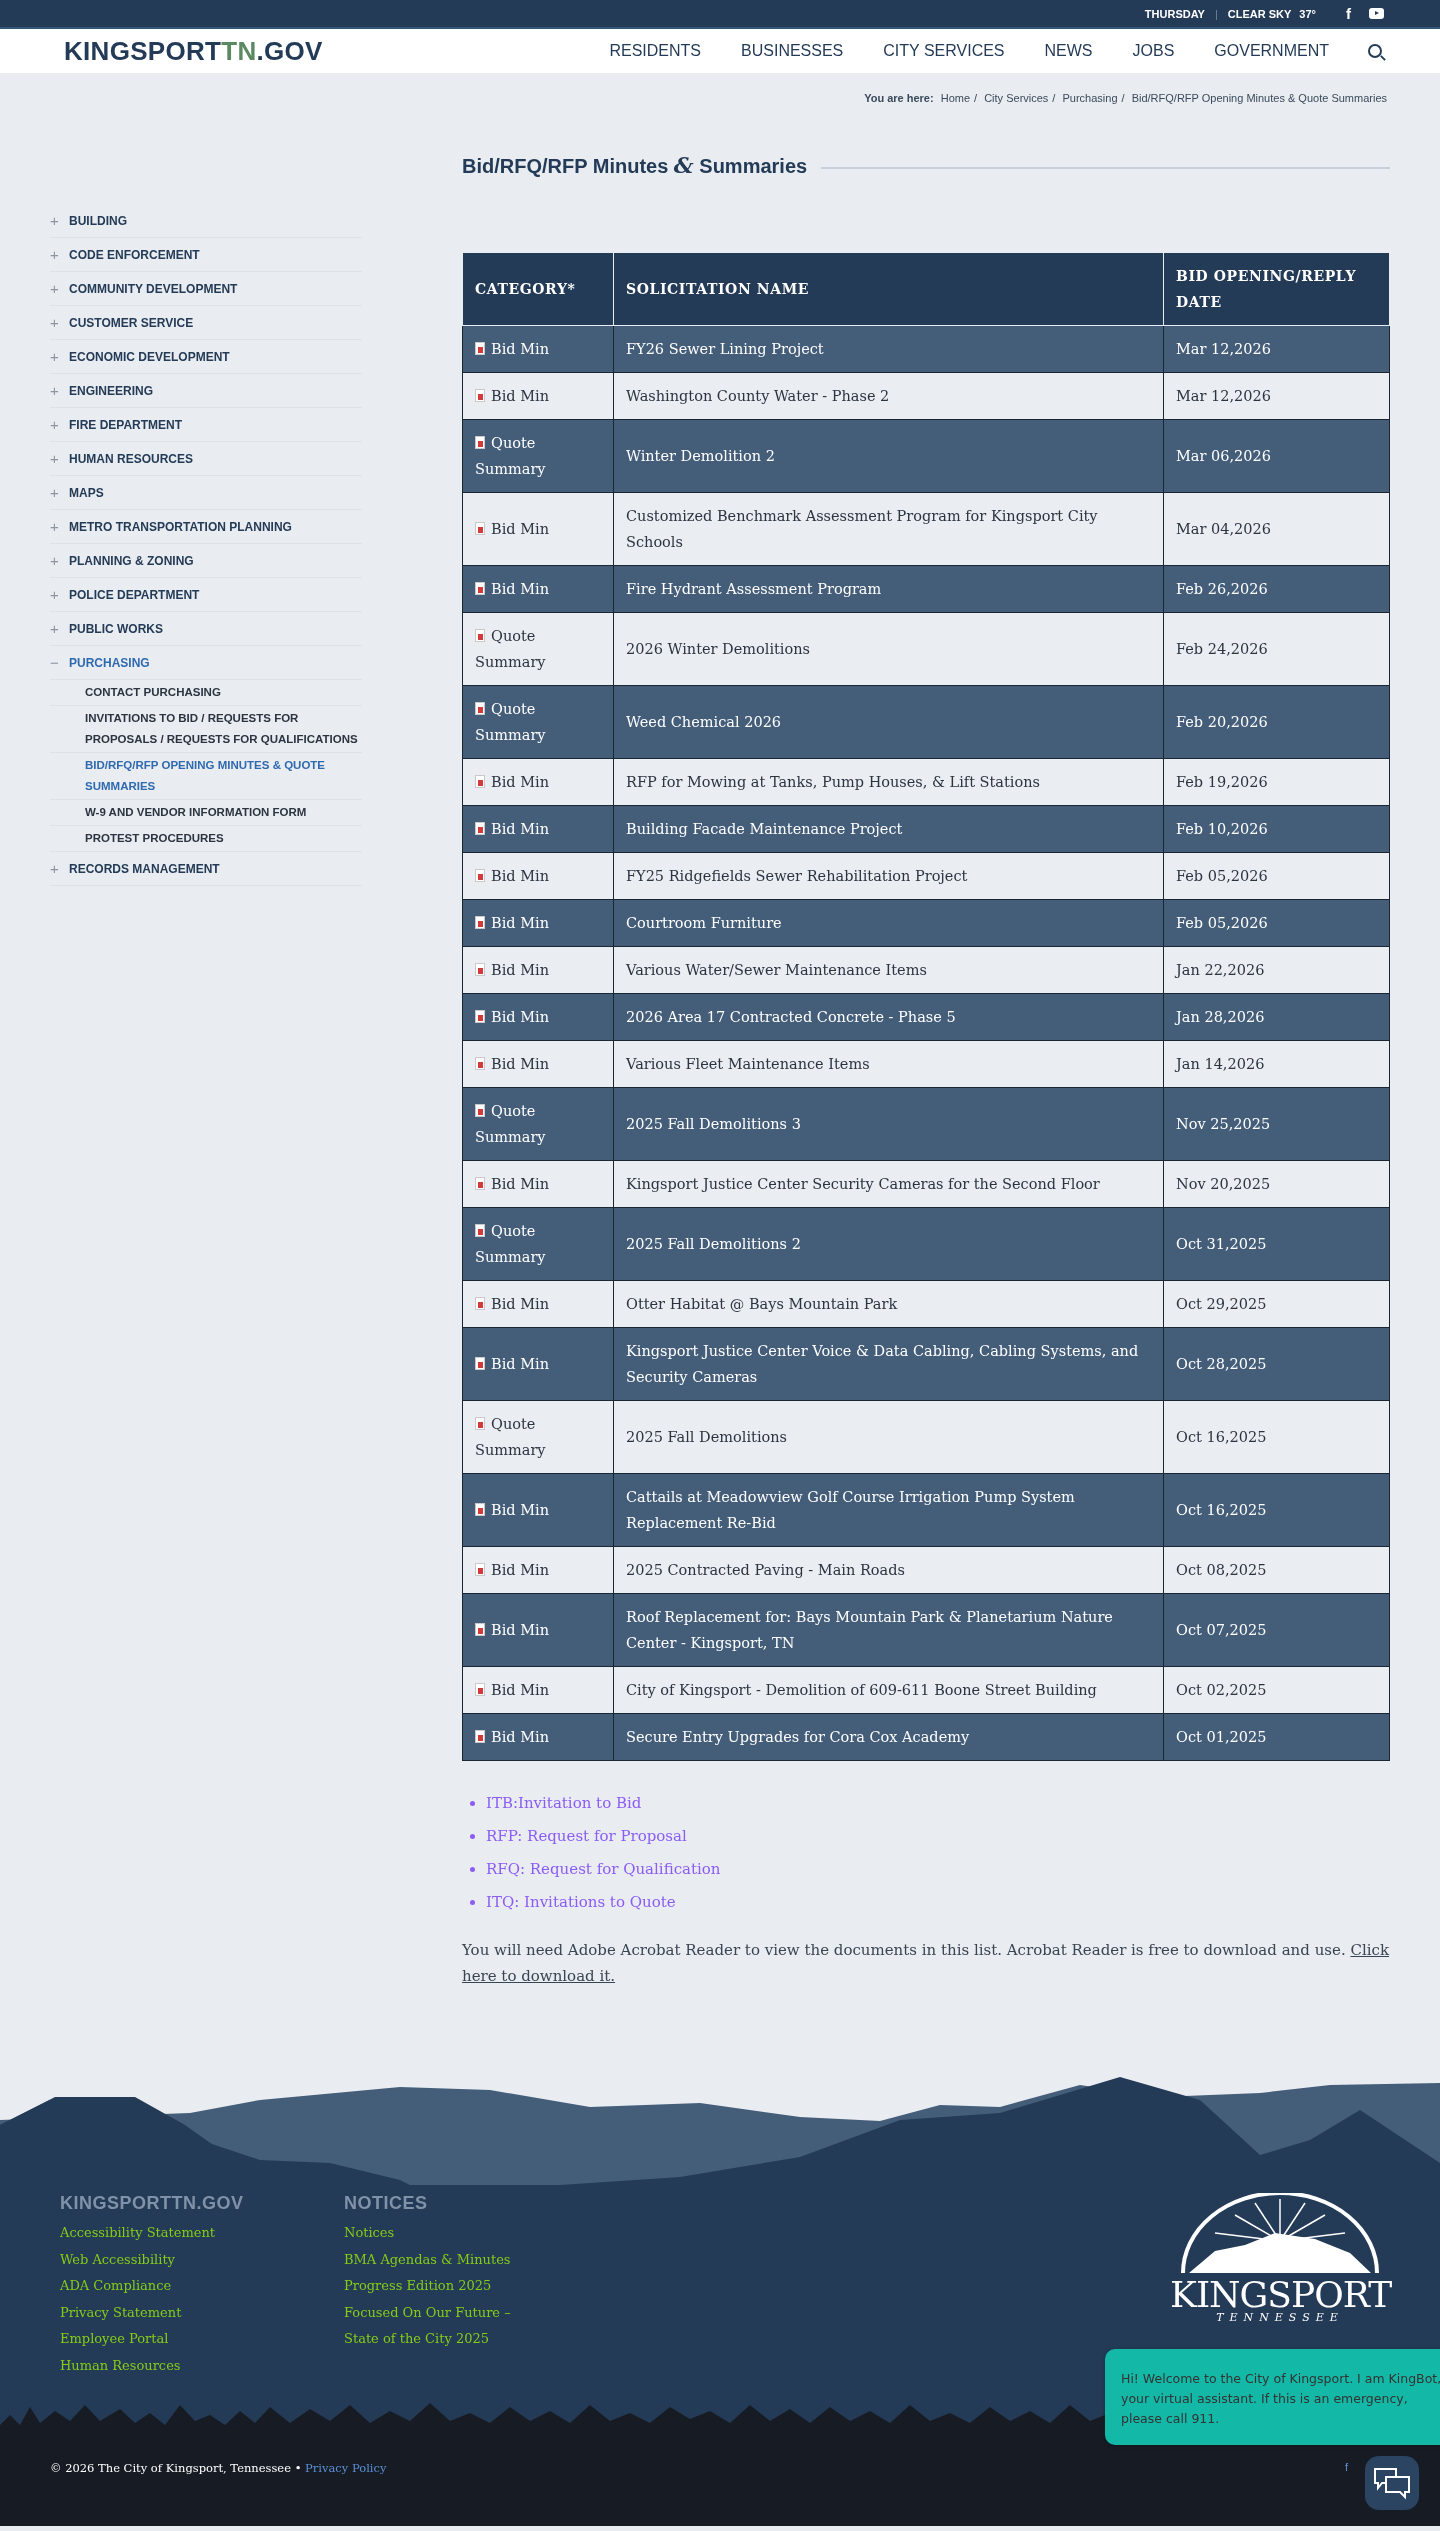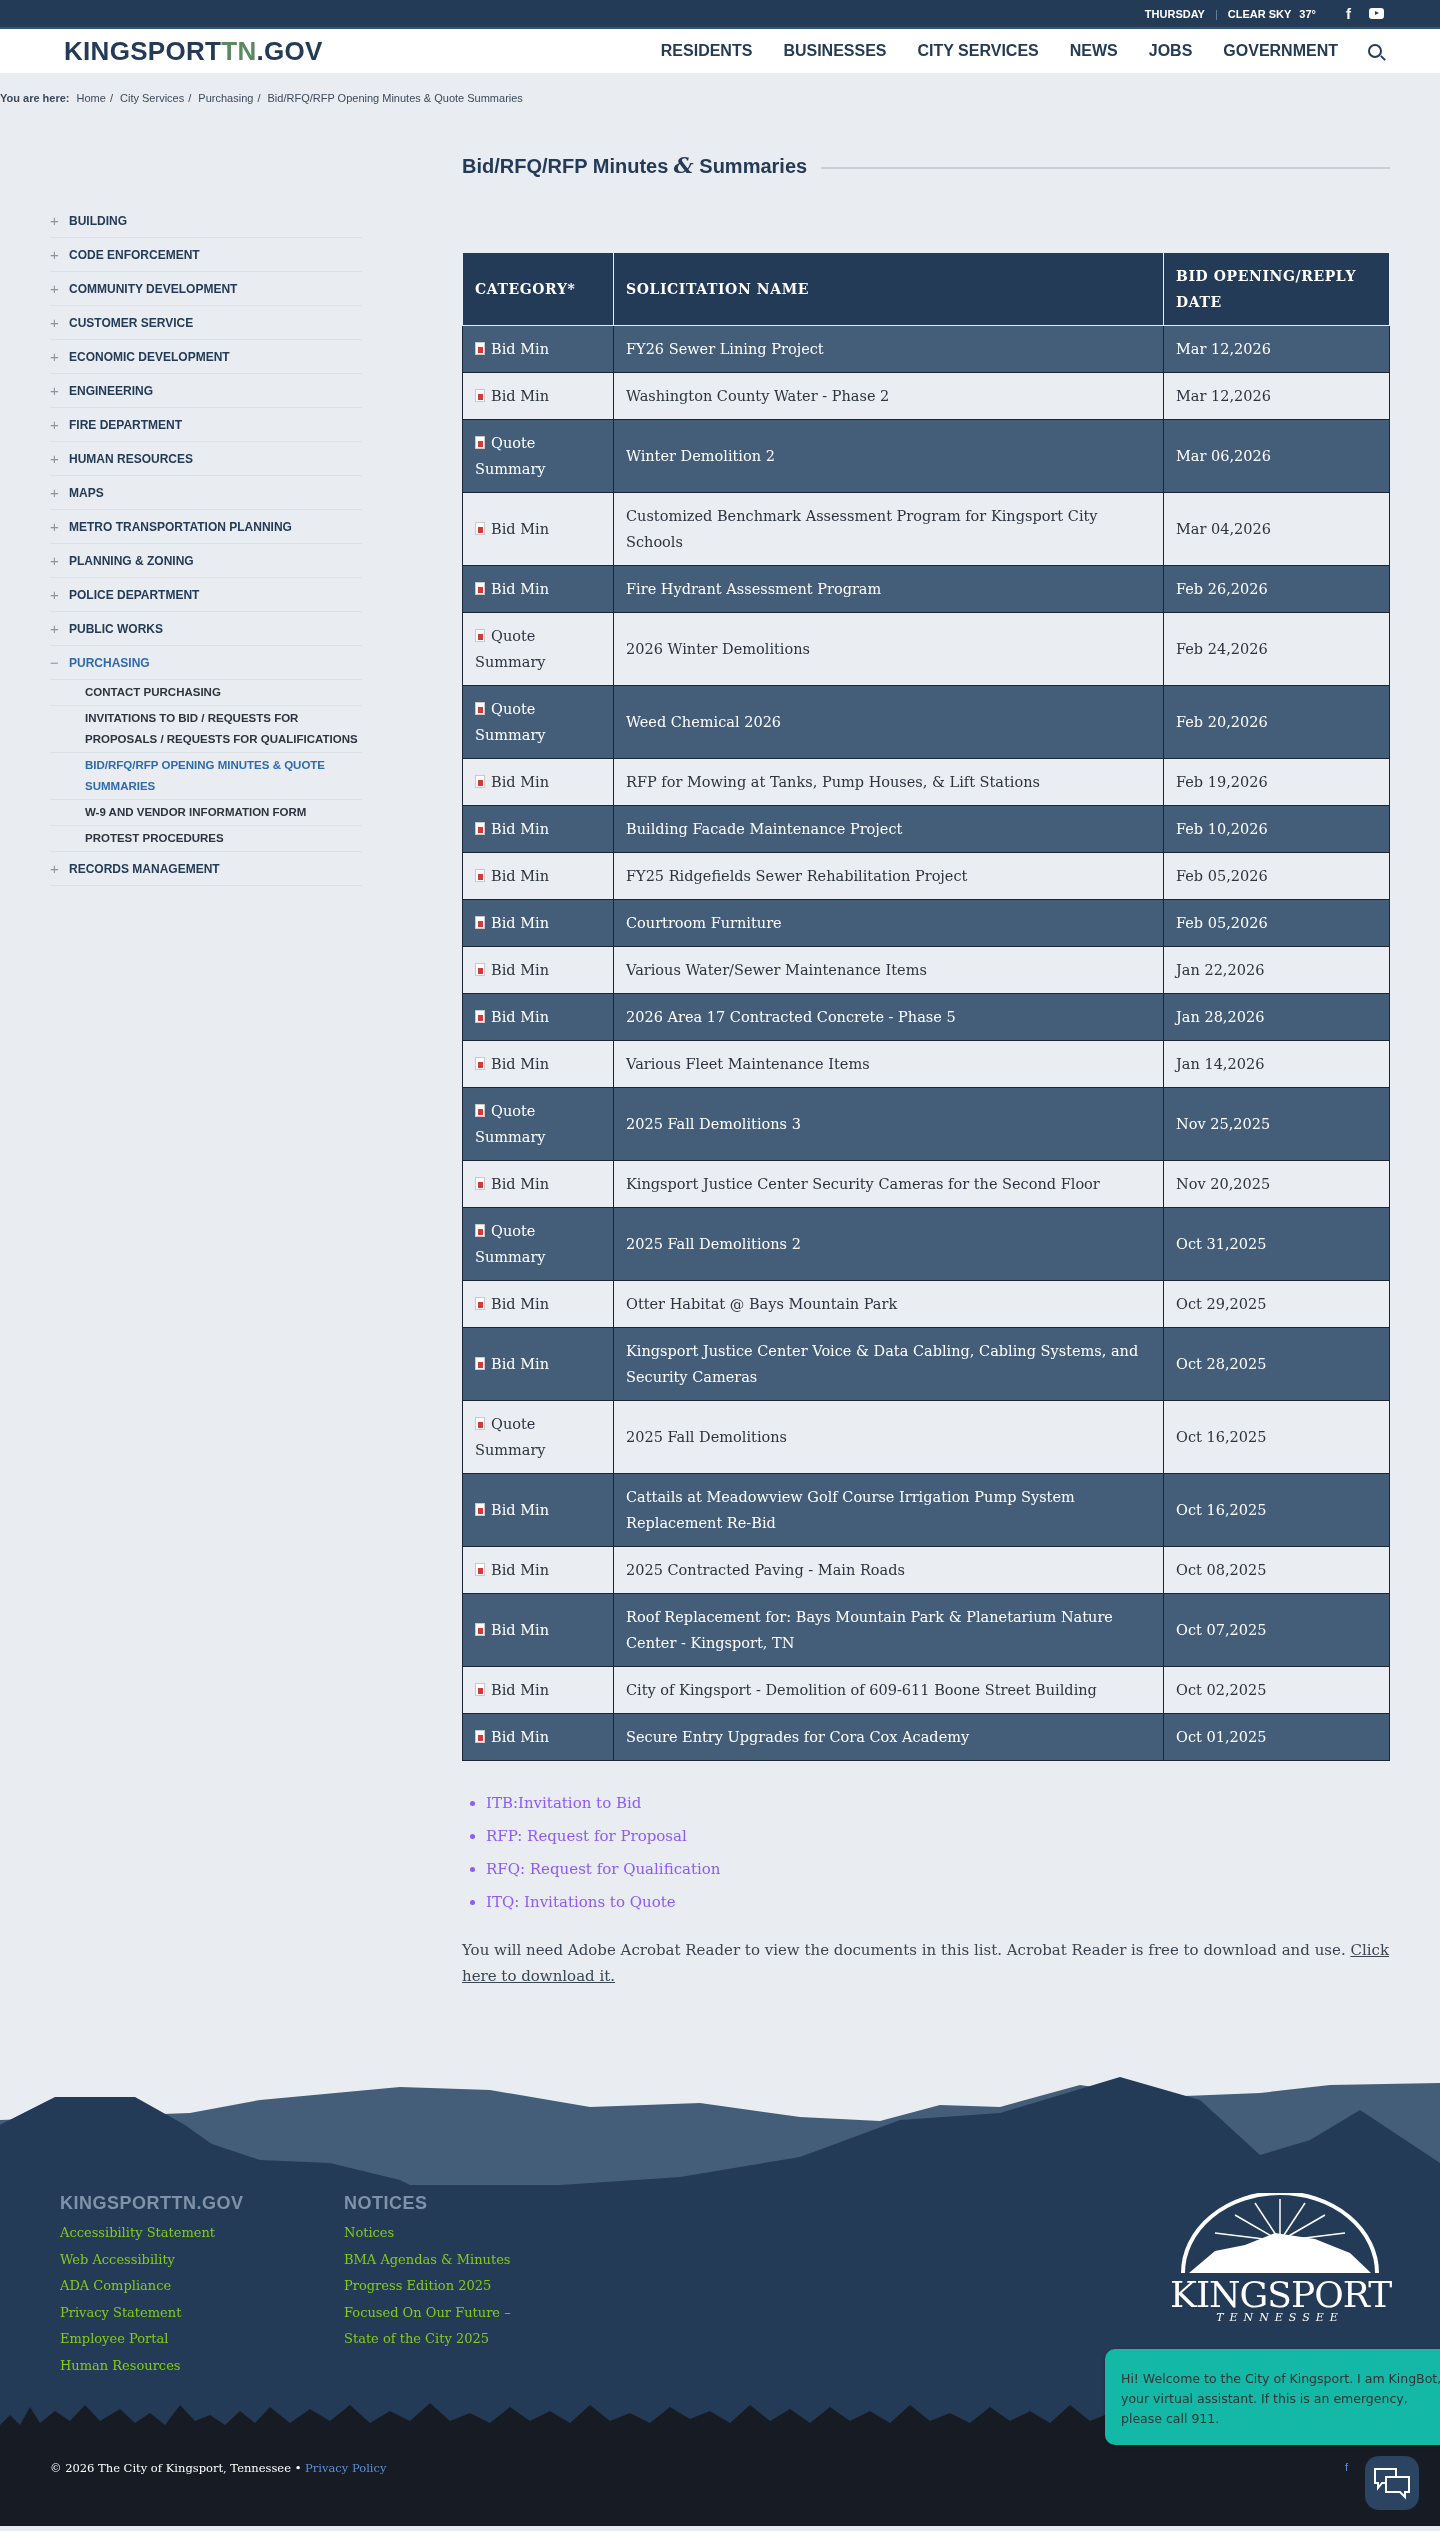--- a/index.html
+++ b/index.html
@@ -12,26 +12,26 @@
   .topbar .temp { margin-left: 8px; }
   .topbar .soc { display: flex; gap: 18px; margin-left: 30px; align-items: center; }
   .fb { font-size: 15px; font-family: "Liberation Sans", sans-serif; }
   .yt { width: 15px; height: 11px; background: #fff; border-radius: 3px; position: relative; }
   .yt:after { content: ""; position: absolute; left: 6px; top: 3px; border-left: 4px solid #243b57; border-top: 2.5px solid transparent; border-bottom: 2.5px solid transparent; }
 
   
   .header { height: 44px; background: #fff; display: flex; align-items: center; justify-content: space-between; padding: 0 58px 0 64px; }
   .logo { font-family: "Liberation Sans", sans-serif; font-weight: bold; font-size: 26px; color: #243b57; letter-spacing: 0.3px; }
   .logo .tn { color: #5b8a62; }
-  .nav { display: flex; align-items: center; gap: 4px; font-family: "Liberation Sans", sans-serif; font-weight: bold; font-size: 16px; color: #243b57; }
+  .nav { display: flex; align-items: center; gap: 13px; font-family: "Liberation Sans", sans-serif; font-weight: normal; font-size: 16px; color: #243b57; }
   .nav a { margin-left: 27px; }
   .search-ico { margin-left: 26px; width: 14px; height: 14px; border: 2px solid #243b57; border-radius: 50%; position: relative; }
   .search-ico:after { content: ""; position: absolute; width: 2px; height: 6px; background: #243b57; right: -4px; bottom: -5px; transform: rotate(-45deg); }
 
-  .breadcrumb { text-align: left; padding: 19px 53px 0 0; font-family: "Liberation Sans", sans-serif; font-size: 11px; color: #3a4a5c; height: 60px; }
+  .breadcrumb { text-align: right; padding: 19px 53px 0 0; font-family: "Liberation Sans", sans-serif; font-size: 11px; color: #3a4a5c; height: 60px; }
   .breadcrumb .lbl { font-weight: bold; margin-right: 4px; }
   .breadcrumb .sl { margin: 0 4px; }
 
   .layout { display: flex; padding-left: 50px; margin-top: 0; }
   .sidebar { width: 312px; padding-top: 71px; font-family: "Liberation Sans", sans-serif; }
   .sb-item { display: flex; align-items: center; height: 34px; border-bottom: 1px solid #dde2e8; font-size: 12px; font-weight: bold; color: #243b57; }
   .sb-item .pm { width: 19px; color: #8c96a3; font-size: 15px; font-weight: normal; padding-left: 0; }
   .sb-item.active { color: #2e6ab0; }
   .sb-sub { padding-left: 35px; font-size: 11.5px; font-weight: bold; color: #2b3440; line-height: 21px; border-bottom: 1px solid #dde2e8; padding-top: 2px; padding-bottom: 2px; }
   .sb-sub.active { color: #2e6ab0; }

